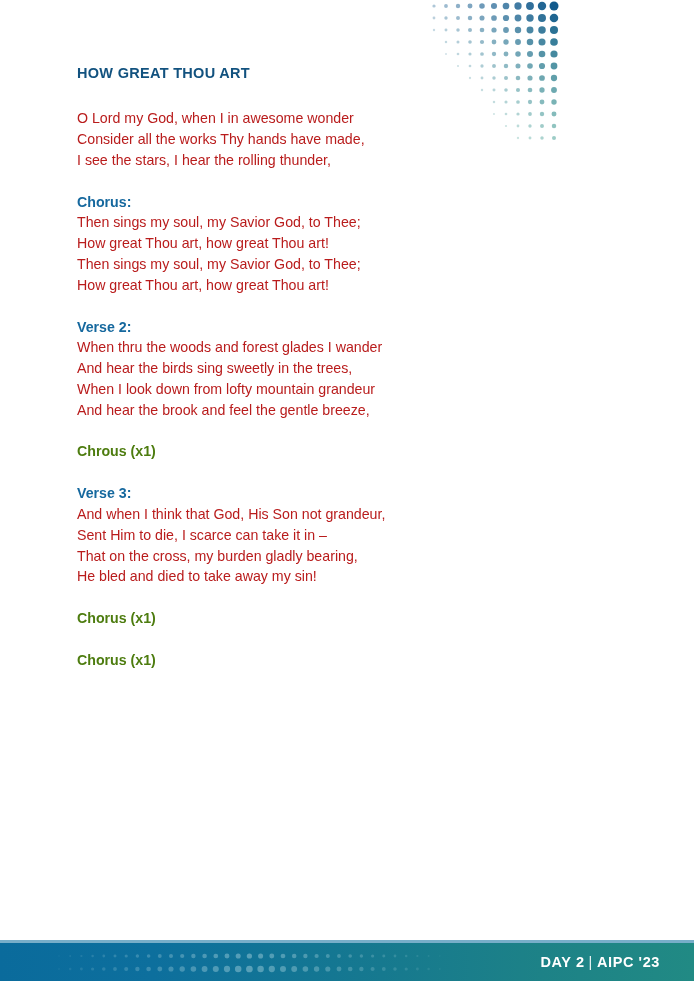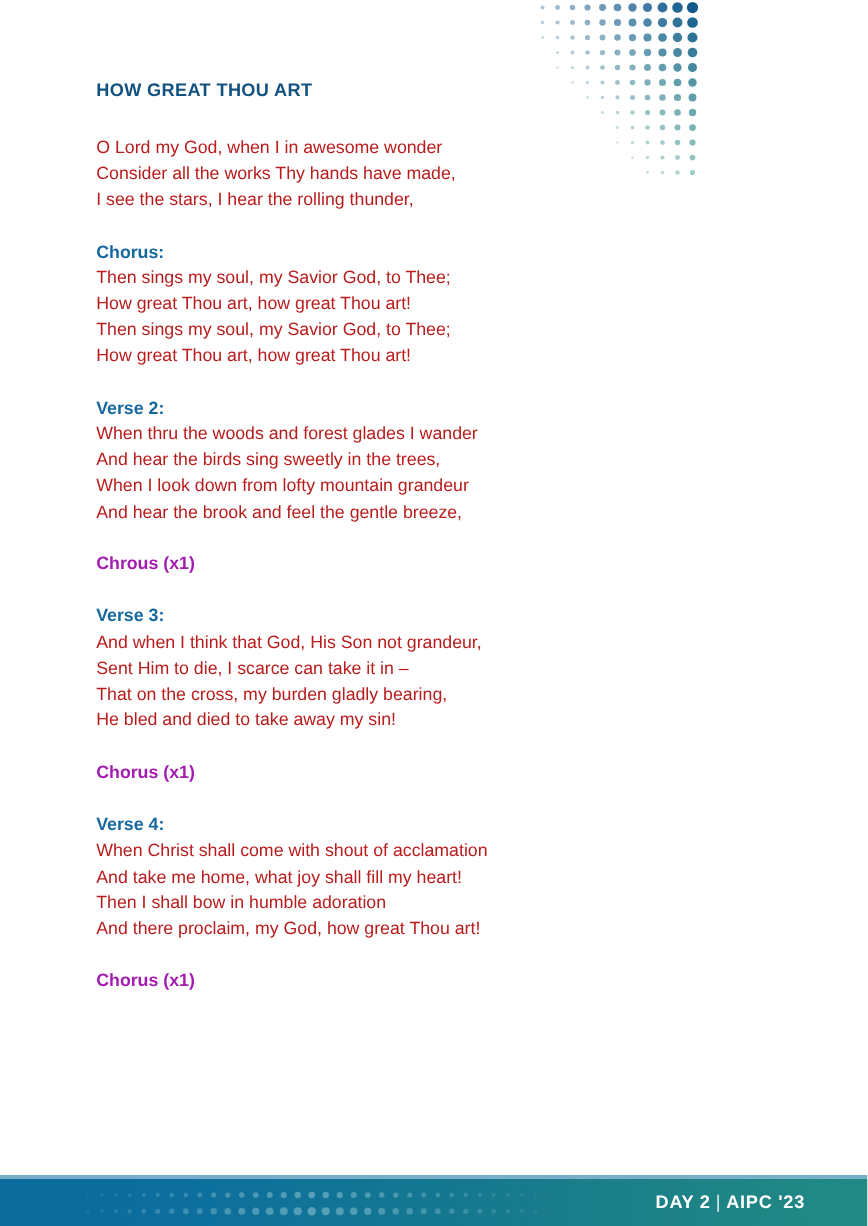--- a/index.html
+++ b/index.html
@@ -66,21 +66,21 @@
   .lyric-line {
     font-size: 14.2px;
     font-weight: normal;
     color: #b91c1c;
     line-height: 20.8px;
     margin: 0;
     white-space: pre;
   }
 
   .section.ref .section-label {
-    color: #a21caf;
+    color: #4d7c0f;
   }
 
   
   #footer-bar {
     position: absolute;
     left: 0;
     bottom: 0;
     width: 694px;
     height: 38px;
     background: linear-gradient(90deg, #0a6b9c 0%, #0d6f9d 22%, #16798f 55%, #1d8287 78%, #218a84 100%);
@@ -98,21 +98,21 @@
   #footer-dots {
     position: absolute;
     left: 55px;
     top: 0;
     width: 400px;
     height: 38px;
     opacity: 0.55;
   }
   #footer-label {
     position: absolute;
-    right: 50px;
+    right: 34px;
     top: 0;
     height: 38px;
     line-height: 38px;
     color: #ffffff;
     font-size: 14.5px;
     font-weight: bold;
     letter-spacing: 0.6px;
     white-space: pre;
   }
   .footer-div {
@@ -259,27 +259,20 @@
         <div class="section">
           <p class="section-label">Verse 3:</p>
           <p class="lyric-line">And when I think that God, His Son not grandeur,</p>
           <p class="lyric-line">Sent Him to die, I scarce can take it in –</p>
           <p class="lyric-line">That on the cross, my burden gladly bearing,</p>
           <p class="lyric-line">He bled and died to take away my sin!</p>
         </div>
         <div class="section ref">
           <p class="section-label">Chorus (x1)</p>
         </div>
-        <div class="section">
-          <p class="section-label">Verse 4:</p>
-          <p class="lyric-line">When Christ shall come with shout of acclamation</p>
-          <p class="lyric-line">And take me home, what joy shall fill my heart!</p>
-          <p class="lyric-line">Then I shall bow in humble adoration</p>
-          <p class="lyric-line">And there proclaim, my God, how great Thou art!</p>
-        </div>
         <div class="section ref">
           <p class="section-label">Chorus (x1)</p>
         </div>
       </div>
   </div>
 
 </div>
 
 <div id="footer-sep"></div>
 

